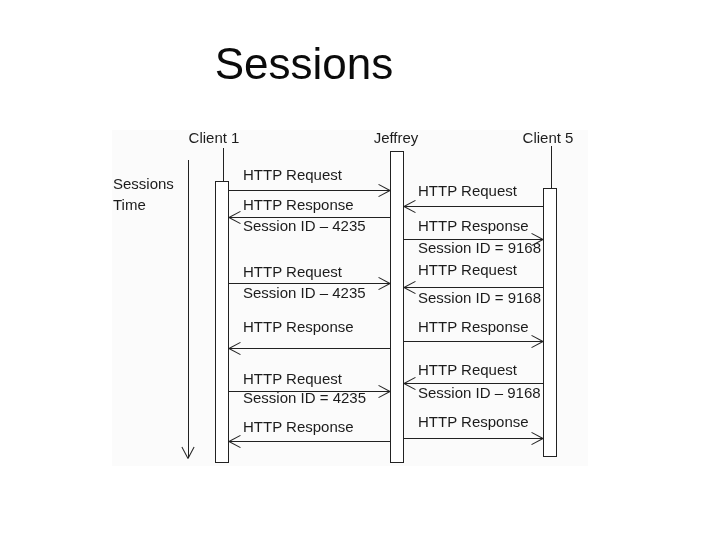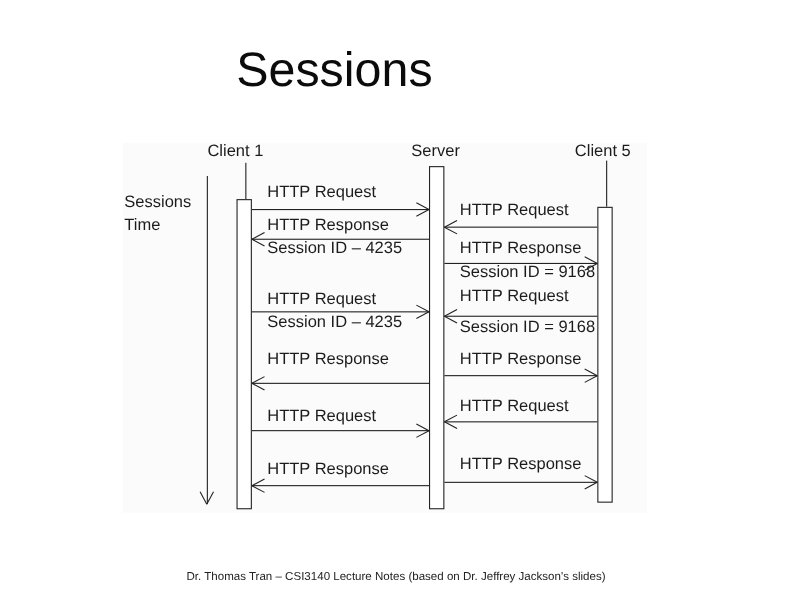--- a/index.html
+++ b/index.html
@@ -23,21 +23,21 @@
 </head>
 <body>
 
 <div class="page">
 
   <div class="title">Sessions</div>
 
   <div class="diagram-bg"></div>
 
   <div class="actor" style="left:174px;">Client 1</div>
-  <div class="actor" style="left:356px;">Server</div>
+  <div class="actor" style="left:356px;">Jeffrey</div>
   <div class="actor" style="left:508px;">Client 5</div>
 
   <div class="vl" style="left:223px;top:148px;height:33px;"></div>
   <div class="vl" style="left:551px;top:146px;height:42px;"></div>
 
   <div class="bar" style="left:215px;top:181px;height:282px;"></div>
   <div class="bar" style="left:390px;top:151px;height:312px;"></div>
   <div class="bar" style="left:543px;top:188px;height:269px;"></div>
 
   <div class="t" style="left:113px;top:176px;">Sessions</div>
@@ -68,20 +68,21 @@
   <div class="t" style="left:243px;top:319px;">HTTP Response</div>
   <div class="hl" style="left:229px;top:348px;width:161px;"></div>
   <div class="tick l" style="left:229px;top:348px;transform:rotate(-28deg);"></div>
   <div class="tick l" style="left:229px;top:348px;transform:rotate(28deg);"></div>
 
   <div class="t" style="left:243px;top:371px;">HTTP Request</div>
   <div class="hl" style="left:229px;top:391px;width:161px;"></div>
   <div class="tick r" style="left:377px;top:391px;transform:rotate(-28deg);"></div>
   <div class="tick r" style="left:377px;top:391px;transform:rotate(28deg);"></div>
 
+  <div class="t" style="left:243px;top:390px;">Session ID = 4235</div>
 
   <div class="t" style="left:243px;top:419px;">HTTP Response</div>
   <div class="hl" style="left:229px;top:441px;width:161px;"></div>
   <div class="tick l" style="left:229px;top:441px;transform:rotate(-28deg);"></div>
   <div class="tick l" style="left:229px;top:441px;transform:rotate(28deg);"></div>
 
   <div class="t" style="left:418px;top:183px;">HTTP Request</div>
   <div class="hl" style="left:404px;top:206px;width:139px;"></div>
   <div class="tick l" style="left:404px;top:206px;transform:rotate(-28deg);"></div>
   <div class="tick l" style="left:404px;top:206px;transform:rotate(28deg);"></div>
@@ -103,21 +104,21 @@
   <div class="t" style="left:418px;top:319px;">HTTP Response</div>
   <div class="hl" style="left:404px;top:341px;width:139px;"></div>
   <div class="tick r" style="left:530px;top:341px;transform:rotate(-28deg);"></div>
   <div class="tick r" style="left:530px;top:341px;transform:rotate(28deg);"></div>
 
   <div class="t" style="left:418px;top:362px;">HTTP Request</div>
   <div class="hl" style="left:404px;top:383px;width:139px;"></div>
   <div class="tick l" style="left:404px;top:383px;transform:rotate(-28deg);"></div>
   <div class="tick l" style="left:404px;top:383px;transform:rotate(28deg);"></div>
 
+  <div class="t" style="left:418px;top:385px;">Session ID – 9168</div>
 
   <div class="t" style="left:418px;top:414px;">HTTP Response</div>
   <div class="hl" style="left:404px;top:438px;width:139px;"></div>
   <div class="tick r" style="left:530px;top:438px;transform:rotate(-28deg);"></div>
   <div class="tick r" style="left:530px;top:438px;transform:rotate(28deg);"></div>
 
-  <div class="footer">Dr. Thomas Tran – CSI3140 Lecture Notes (based on Dr. Jeffrey Jackson's slides)</div>
 
 </div>
 
 </body></html>

